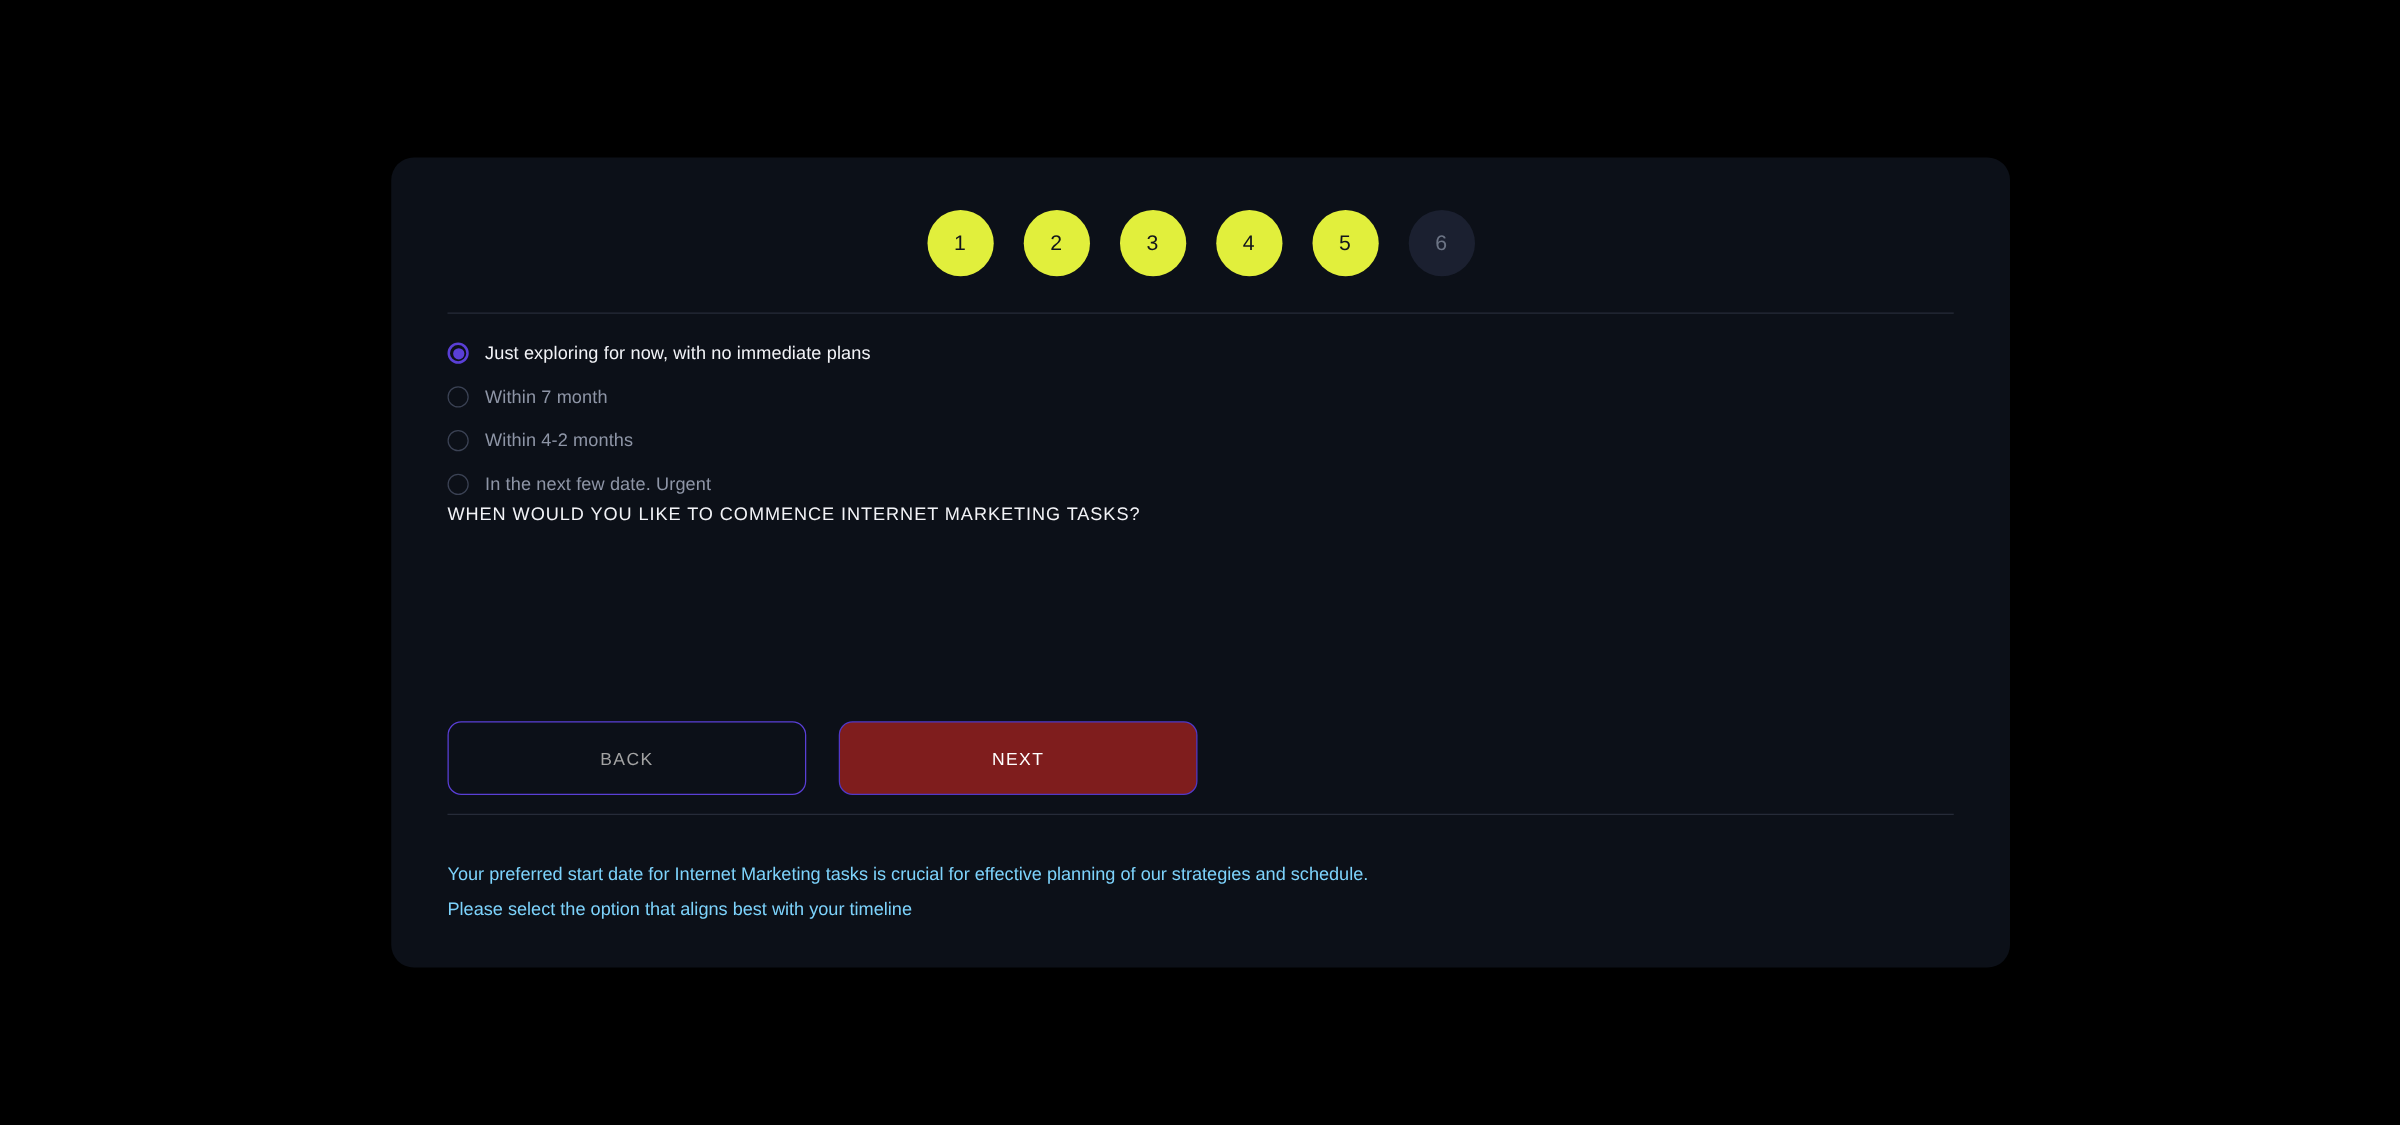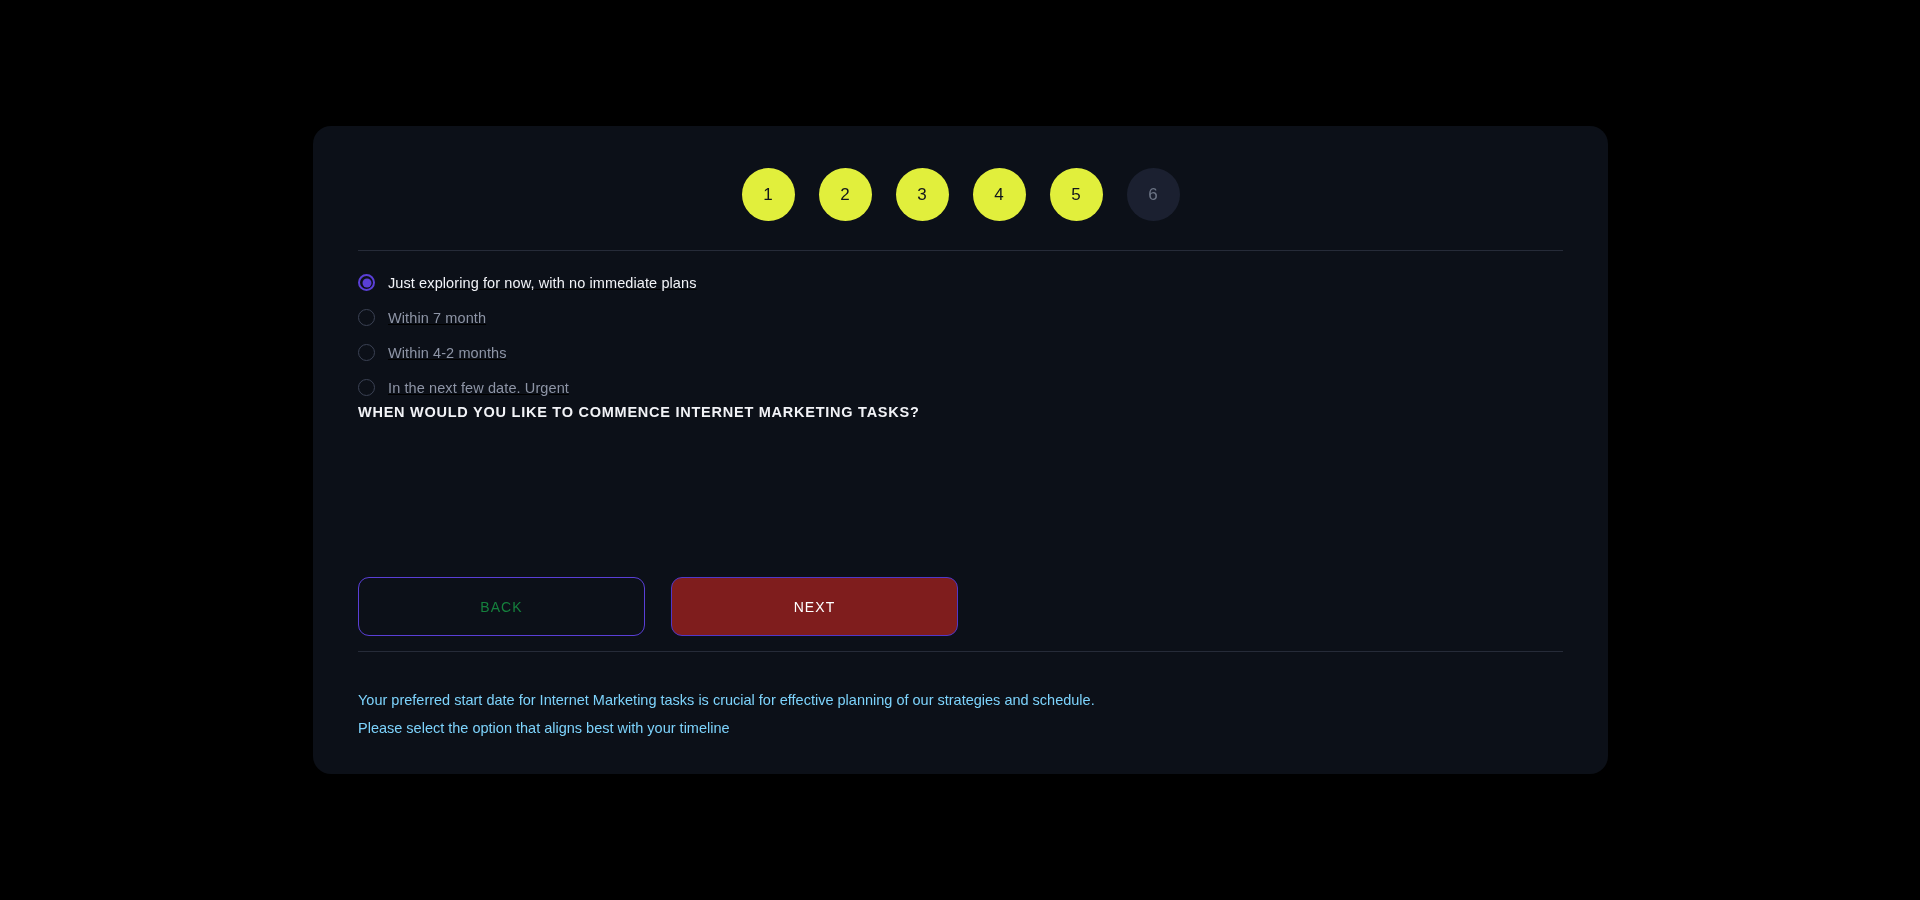--- a/index.html
+++ b/index.html
@@ -76,41 +76,40 @@
 
   .divider.top { top: 124px; }
   .divider.bottom { top: 525px; }
 
   
   .question {
     position: absolute;
     left: 45px;
     top: 278px;
     font-size: 14.5px;
-    font-weight: 700;
+    font-weight: 400;
     letter-spacing: 0.75px;
     color: #f2f3f7;
     text-transform: uppercase;
     white-space: nowrap;
   }
 
   
   .options {
     position: absolute;
     left: 45px;
     top: 139px;
     width: 1100px;
   }
 
   .option {
     display: flex;
     align-items: center;
     height: 35px;
     cursor: pointer;
-    text-decoration: underline;
   }
 
   .radio {
     position: relative;
     width: 17px;
     height: 17px;
     border-radius: 50%;
     flex: 0 0 auto;
     margin-right: 13px;
     border: 1.5px solid #3b4254;
@@ -164,21 +163,21 @@
     font-weight: 400;
     letter-spacing: 1.1px;
     cursor: pointer;
     user-select: none;
   }
 
   .btn-back {
     width: 287px;
     background: #0c1018;
     border: 1.5px solid #5a3fd6;
-    color: #15803d;
+    color: #a3a3a3;
   }
 
   .btn-next {
     width: 287px;
     background: #7f1d1d;
     border: 1.5px solid #5138c8;
     color: #ffffff;
   }
 
   

